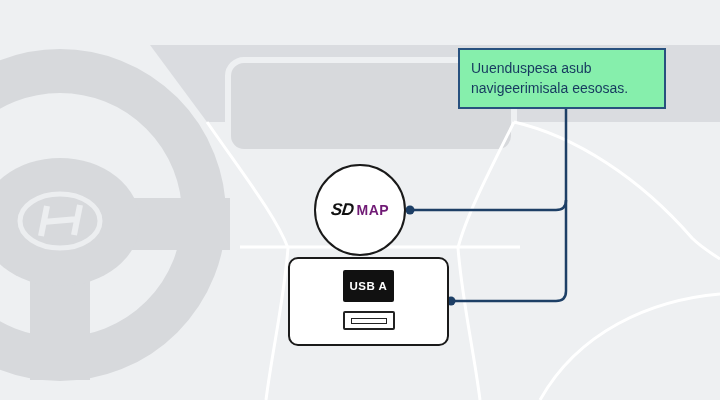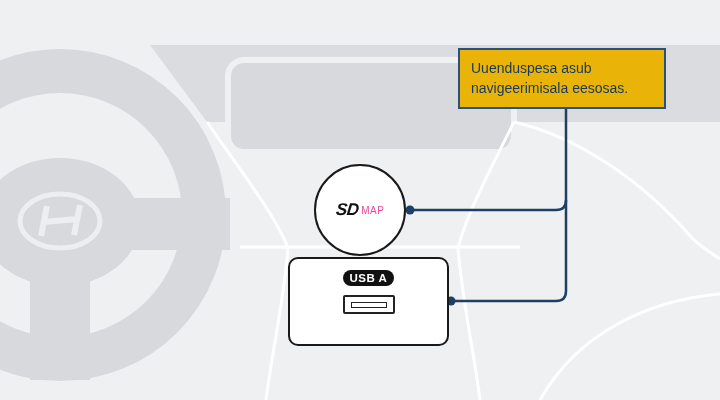--- a/index.html
+++ b/index.html
@@ -10,21 +10,21 @@
     overflow:hidden;
     font-family:"Liberation Sans", sans-serif;
   }
   .bg-svg{position:absolute;left:0;top:0;}
 
   
   .callout{
     position:absolute;
     left:458px;top:48px;
     width:182px;
-    background:#eab308;
+    background:#86efac;
     border:2px solid #28517e;
     color:#16395f;
     font-size:14px;
     line-height:1.4;
     padding:9px 11px;
   }
 
   
   .sd-circle{
     position:absolute;
@@ -41,23 +41,23 @@
   }
   .sd-logo{
     font-style:italic;
     font-weight:900;
     font-size:17px;
     color:#111;
     transform:skewX(-6deg);
     letter-spacing:-0.5px;
   }
   .map-text{
-    font-weight:normal;
-    font-size:10px;
-    color:#ec4899;
+    font-weight:bold;
+    font-size:14px;
+    color:#701a75;
     letter-spacing:0.5px;
   }
 
   
   .usb-panel{
     position:absolute;
     left:288px;top:257px;
     width:161px;height:89px;
     background:#ffffff;
     border:2.5px solid #1a1a1a;
@@ -74,22 +74,22 @@
     flex-direction:column;
     align-items:center;
     gap:9px;
   }
   .port-badge{
     background:#111;
     color:#fff;
     font-weight:bold;
     font-size:11.5px;
     letter-spacing:0.5px;
-    padding:2px 7px;
-    border-radius:8px;
+    padding:10px 7px;
+    border-radius:2px;
     white-space:nowrap;
   }
   .usb-a-port{
     width:52px;height:19px;
     border:2.5px solid #222;
     border-radius:2px;
     box-sizing:border-box;
     display:flex;
     align-items:center;
     justify-content:center;

